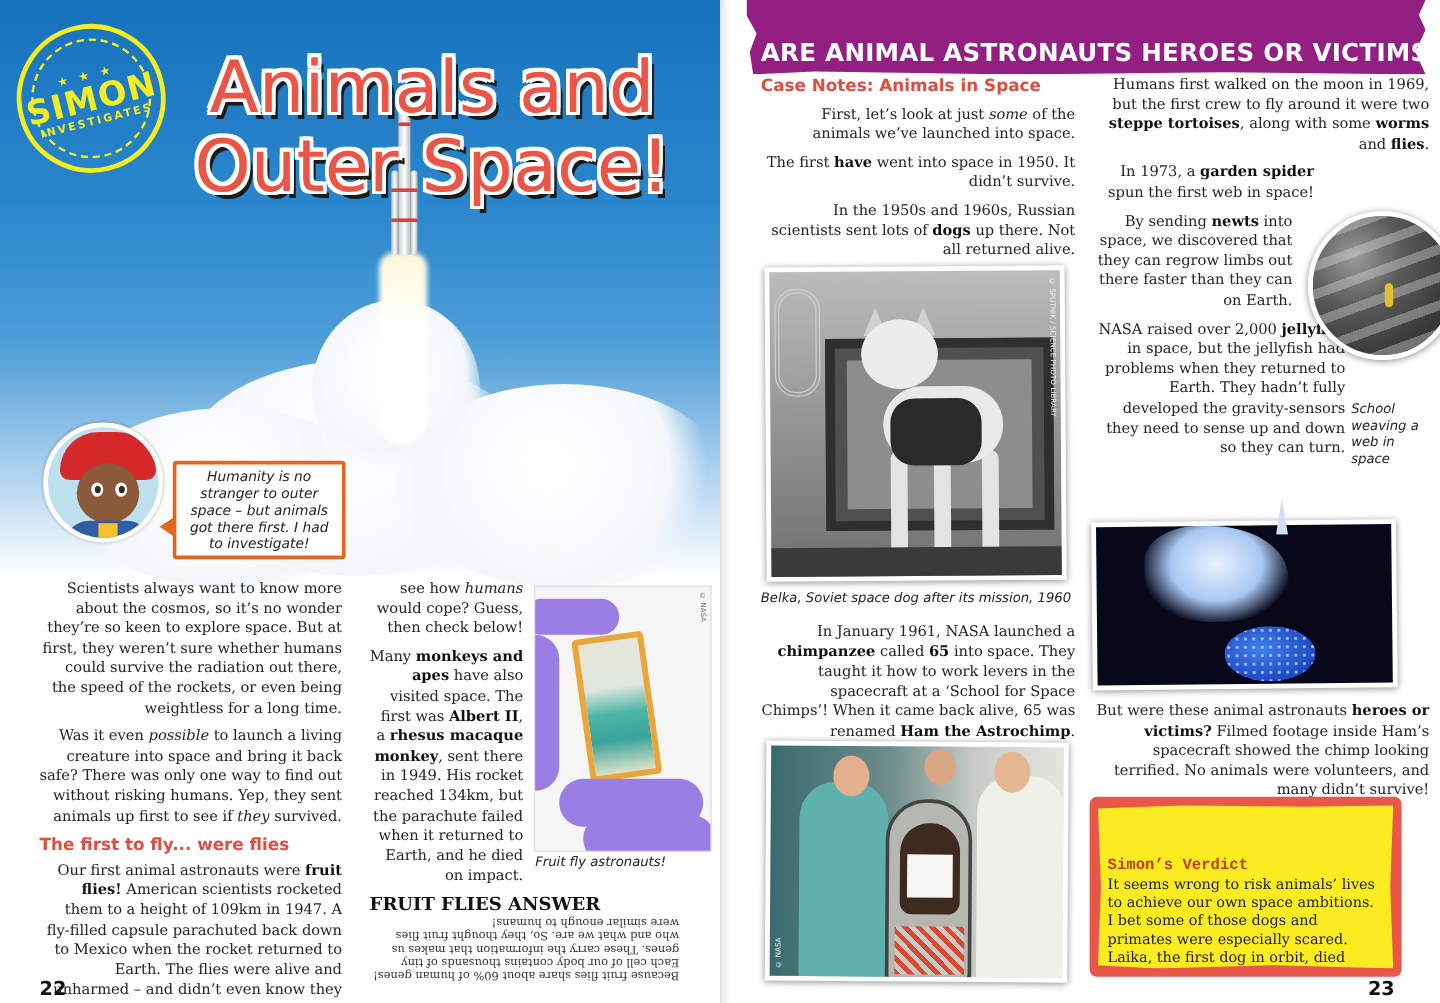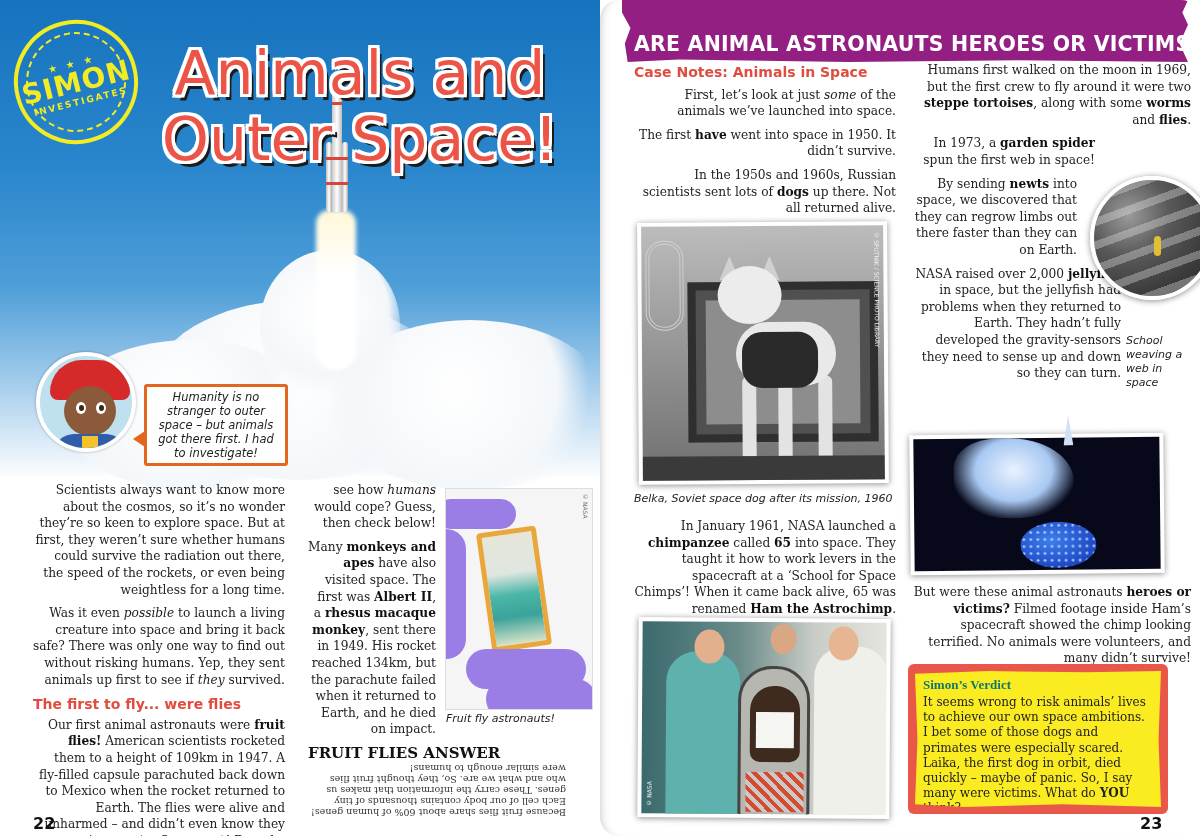--- a/index.html
+++ b/index.html
@@ -60,21 +60,21 @@
     .credit-v { position: absolute; font-family: "DejaVu Sans", sans-serif; font-size: 6px; color: #777; writing-mode: vertical-rl; }
     .caption { position: absolute; font-family: "DejaVu Sans", sans-serif; font-style: italic; font-size: 11px; color: #222; }
 
     .answer { position: absolute; left: 308px; top: 744px; width: 290px; }
     .answer .ahead { font-family: "DejaVu Serif", serif; font-weight: bold; font-size: 15px; color: #111; }
     .answer .atext { font-family: "DejaVu Serif", serif; font-size: 9.5px; line-height: 11px; color: #333; transform: rotate(180deg); text-align: left; margin-top: 1px; width: 258px; }
 
     .pnum { position: absolute; font-family: "DejaVu Sans", sans-serif; font-weight: 900; font-size: 16px; color: #111; }
 
     
-    .page-right { position: absolute; left: 600px; top: 0; width: 600px; height: 836px; background: #fff; overflow: hidden; box-shadow: inset 8px 0 10px -8px rgba(0,0,0,.25); border-radius: 19px; }
+    .page-right { position: absolute; left: 600px; top: 0; width: 600px; height: 836px; background: #fff; overflow: hidden; box-shadow: inset 8px 0 10px -8px rgba(0,0,0,.25); }
     .banner { position: absolute; left: 22px; top: 0; width: 566px; height: 62px; background: #931f83;
       clip-path: polygon(0 0, 100% 0, 99% 20%, 100% 40%, 98.5% 70%, 100% 100%, 70% 97%, 40% 100%, 10% 96%, 1% 100%, 0.5% 70%, 1.5% 45%, 0 20%); }
     .banner-title { position: absolute; left: 34px; top: 32px; width: 560px; font-family: "DejaVu Sans", sans-serif; font-weight: 900; font-size: 20.5px; color: #fff; letter-spacing: 0.2px; white-space: nowrap; }
 
     .col-r1 { position: absolute; left: 34px; top: 64px; width: 262px; }
     .col-r1 .subhead { margin-top: 0; margin-bottom: 6px; }
     .col-r2 { position: absolute; left: 309px; top: 62px; width: 282px; }
 
     .photo { position: absolute; background: #fff; padding: 4px; box-shadow: 0 1px 6px rgba(0,0,0,.45); }
     .photo .img { width: 100%; height: 100%; position: relative; overflow: hidden; }
@@ -111,21 +111,21 @@
 
     .jelly-photo { left: 310px; top: 434px; width: 254px; height: 140px; transform: rotate(-0.6deg); }
     .jelly-photo .img { background: #07091a; overflow: visible; }
     .jelly-photo .arms { position: absolute; left: 40px; top: 0; width: 120px; height: 80px; background: radial-gradient(ellipse at 50% 40%, #e8f2ff 0%, #a8c8f2 45%, rgba(40,70,150,0) 75%); border-radius: 40% 60% 50% 50%; }
     .jelly-photo .bell { position: absolute; left: 106px; top: 84px; width: 76px; height: 46px; border-radius: 50%;
       background: radial-gradient(circle, #9fc6ff 1px, rgba(0,0,0,0) 1.6px) 0 0/7px 7px, radial-gradient(ellipse at 40% 40%, #3f7eea 0%, #1e48c4 70%, #14308a 100%); }
     .jelly-photo .spike { position: absolute; left: 150px; top: -22px; width: 10px; height: 30px; background: #cfe0f7; clip-path: polygon(50% 0, 100% 100%, 0 100%); }
 
     .verdict { position: absolute; left: 308px; top: 664px; width: 260px; height: 150px; background: #e8574a; border-radius: 6px; padding: 7px; }
     .verdict .inner { width: 100%; height: 100%; background: #fbec22; padding: 6px 8px; clip-path: polygon(0 2%, 30% 0, 70% 1%, 100% 0, 99% 50%, 100% 100%, 60% 98%, 20% 100%, 0 98%, 1% 50%); }
-    .verdict .vhead { font-family: Liberation Serif, serif; font-weight: bold; font-size: 13px; color: #0f766e; margin-bottom: 2px; }
+    .verdict .vhead { font-family: Liberation Mono, monospace; font-weight: bold; font-size: 13px; color: #c2410c; margin-bottom: 2px; margin-top: 36px; }
     .verdict .vtext { font-family: "DejaVu Serif", serif; font-size: 12px; line-height: 15.2px; color: #222; }
   </style>
 </head>
 <body>
 
 <div class="spread">
 
   <div class="page-left">
     <div class="sky"></div>
     <div class="cloud" style="left:150px;top:300px;width:300px;height:180px;"></div>

